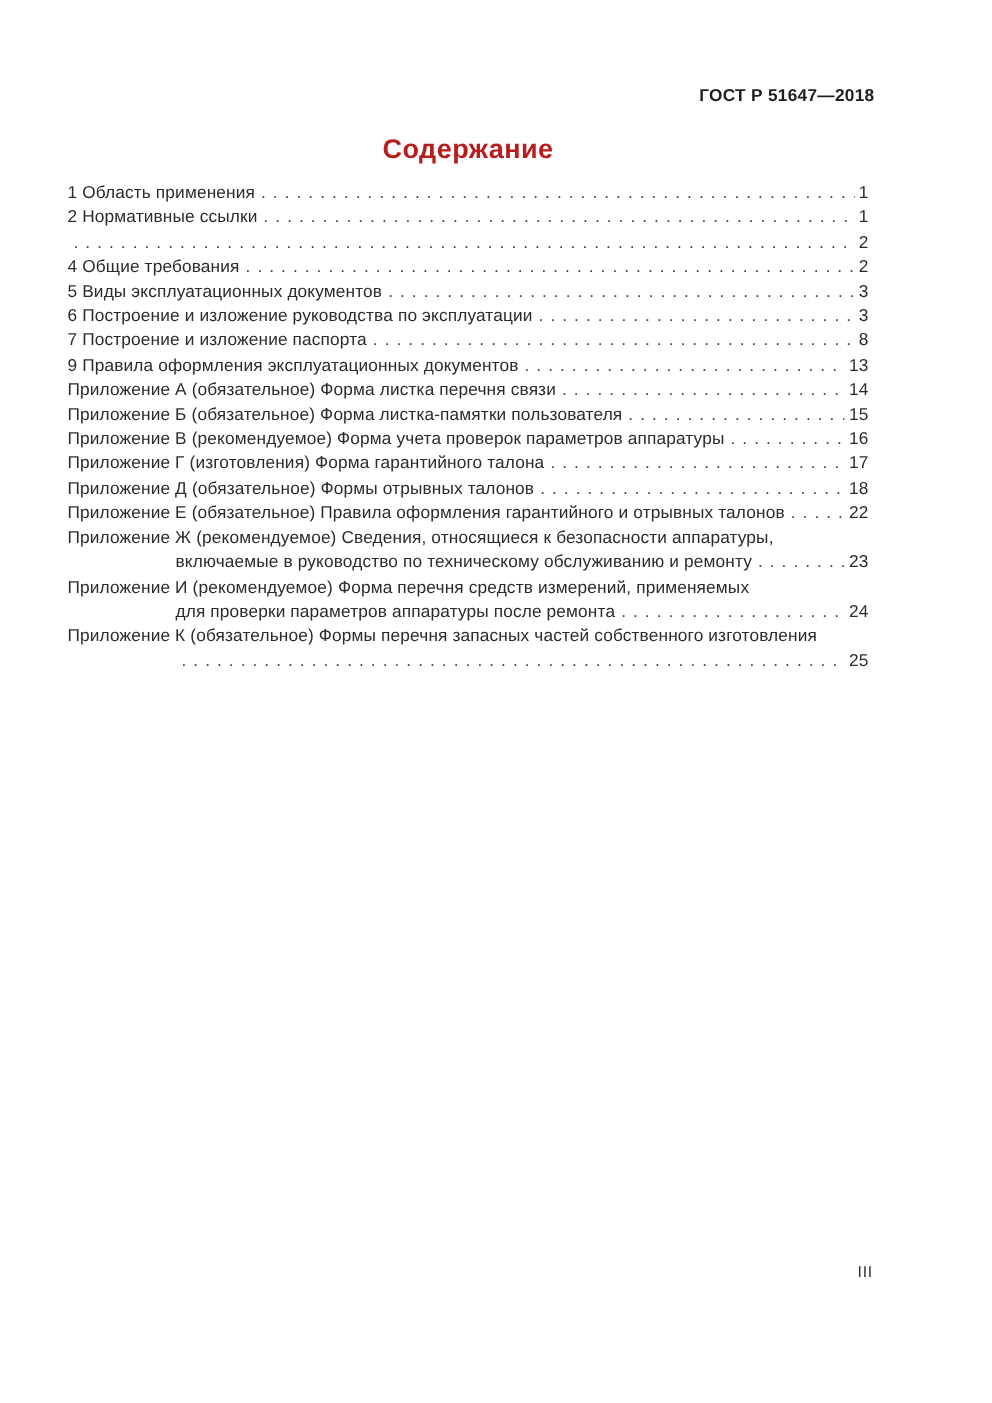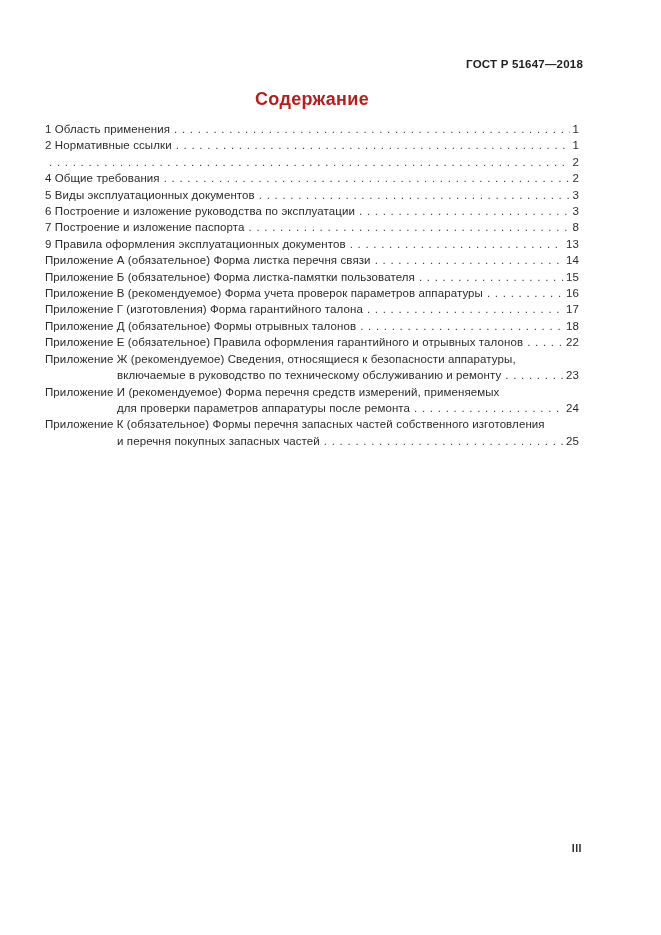--- a/index.html
+++ b/index.html
@@ -72,21 +72,21 @@
   .toc-page {
     flex: 0 0 auto;
     white-space: nowrap;
     text-align: right;
   }
   .footer-page {
     position: absolute;
     top: 842px;
     right: 79px;
     font-size: 10.5px;
-    font-weight: bold;
+    font-weight: normal;
     letter-spacing: 0.5px;
     color: #2e2e2e;
   }
 </style>
 </head>
 <body>
 
 <div>
 
   <div class="doc-header">ГОСТ Р 51647—2018</div>
@@ -179,21 +179,20 @@
       <div class="toc-row indent">
     <span class="toc-text">для проверки параметров аппаратуры после ремонта</span>
     <span class="toc-leader"></span>
     <span class="toc-page">24</span>
   </div>
       <div class="toc-row">
     <span class="toc-text">Приложение К (обязательное) Формы перечня запасных частей собственного изготовления</span>
 
   </div>
       <div class="toc-row indent">
-    <span class="toc-text">и перечня покупных запасных частей</span>
     <span class="toc-leader"></span>
     <span class="toc-page">25</span>
   </div>
     </div>
 
   <div class="footer-page">III</div>
 
 </div>
 
 </body></html>

